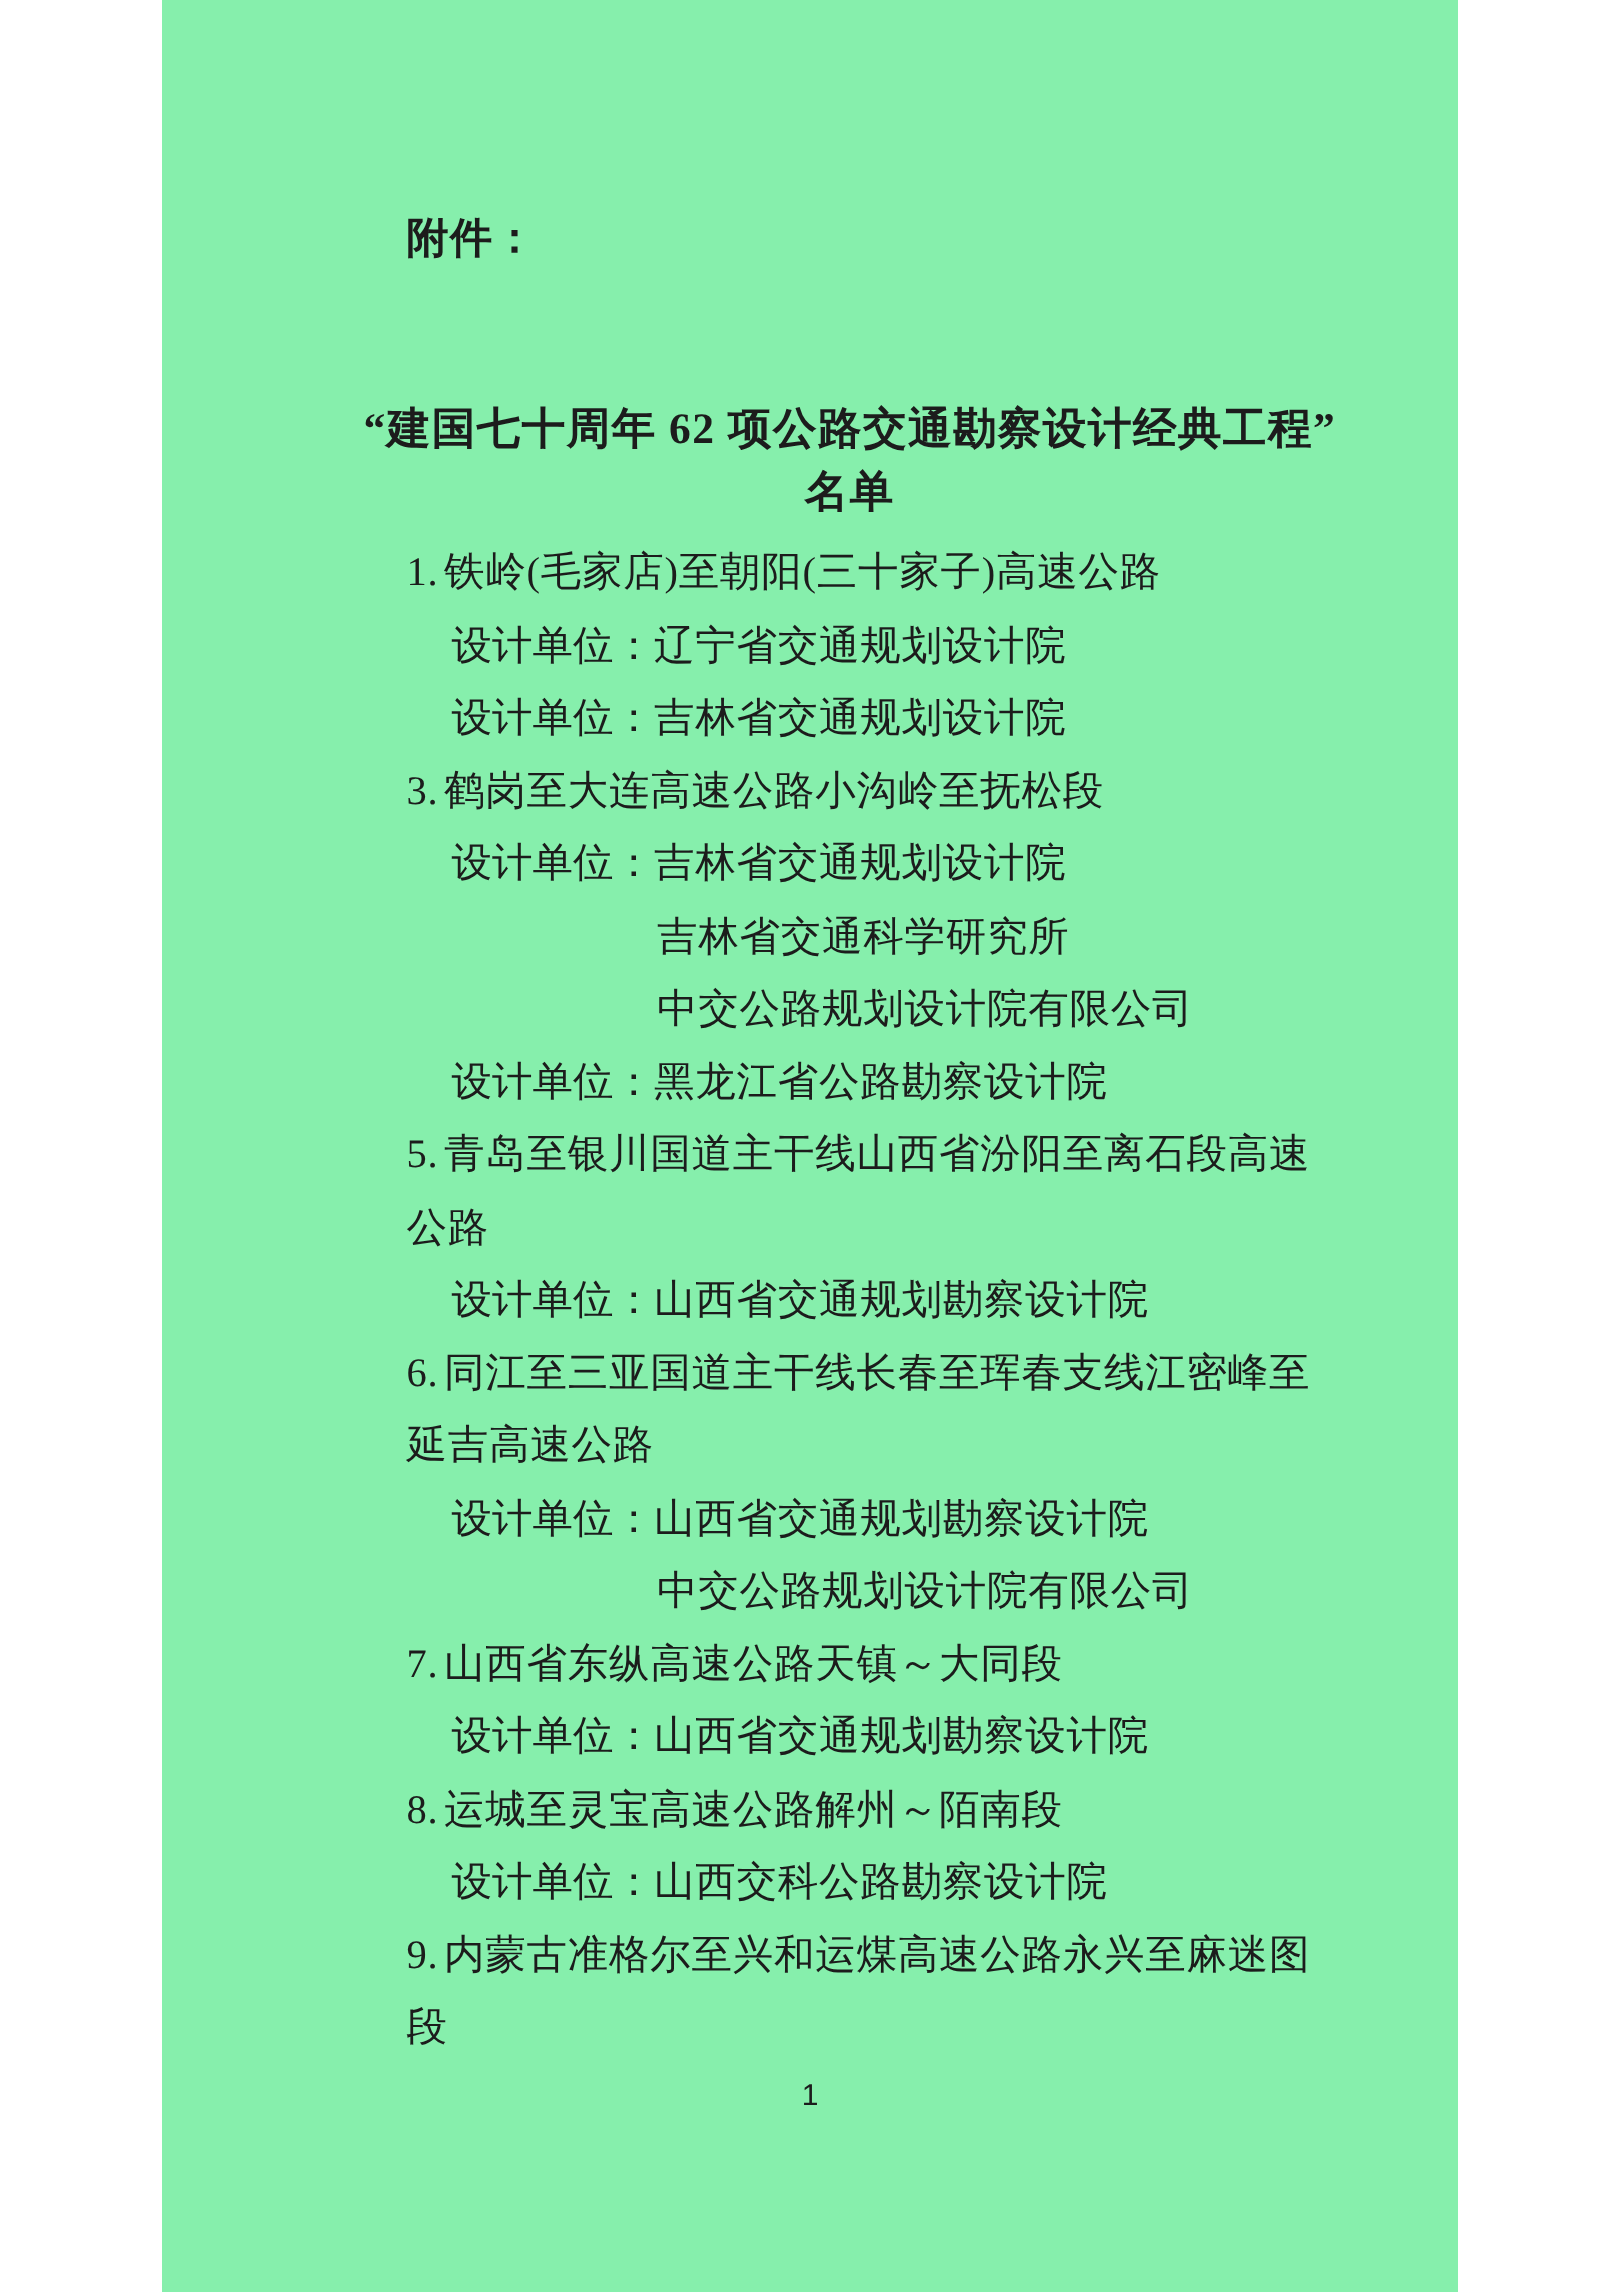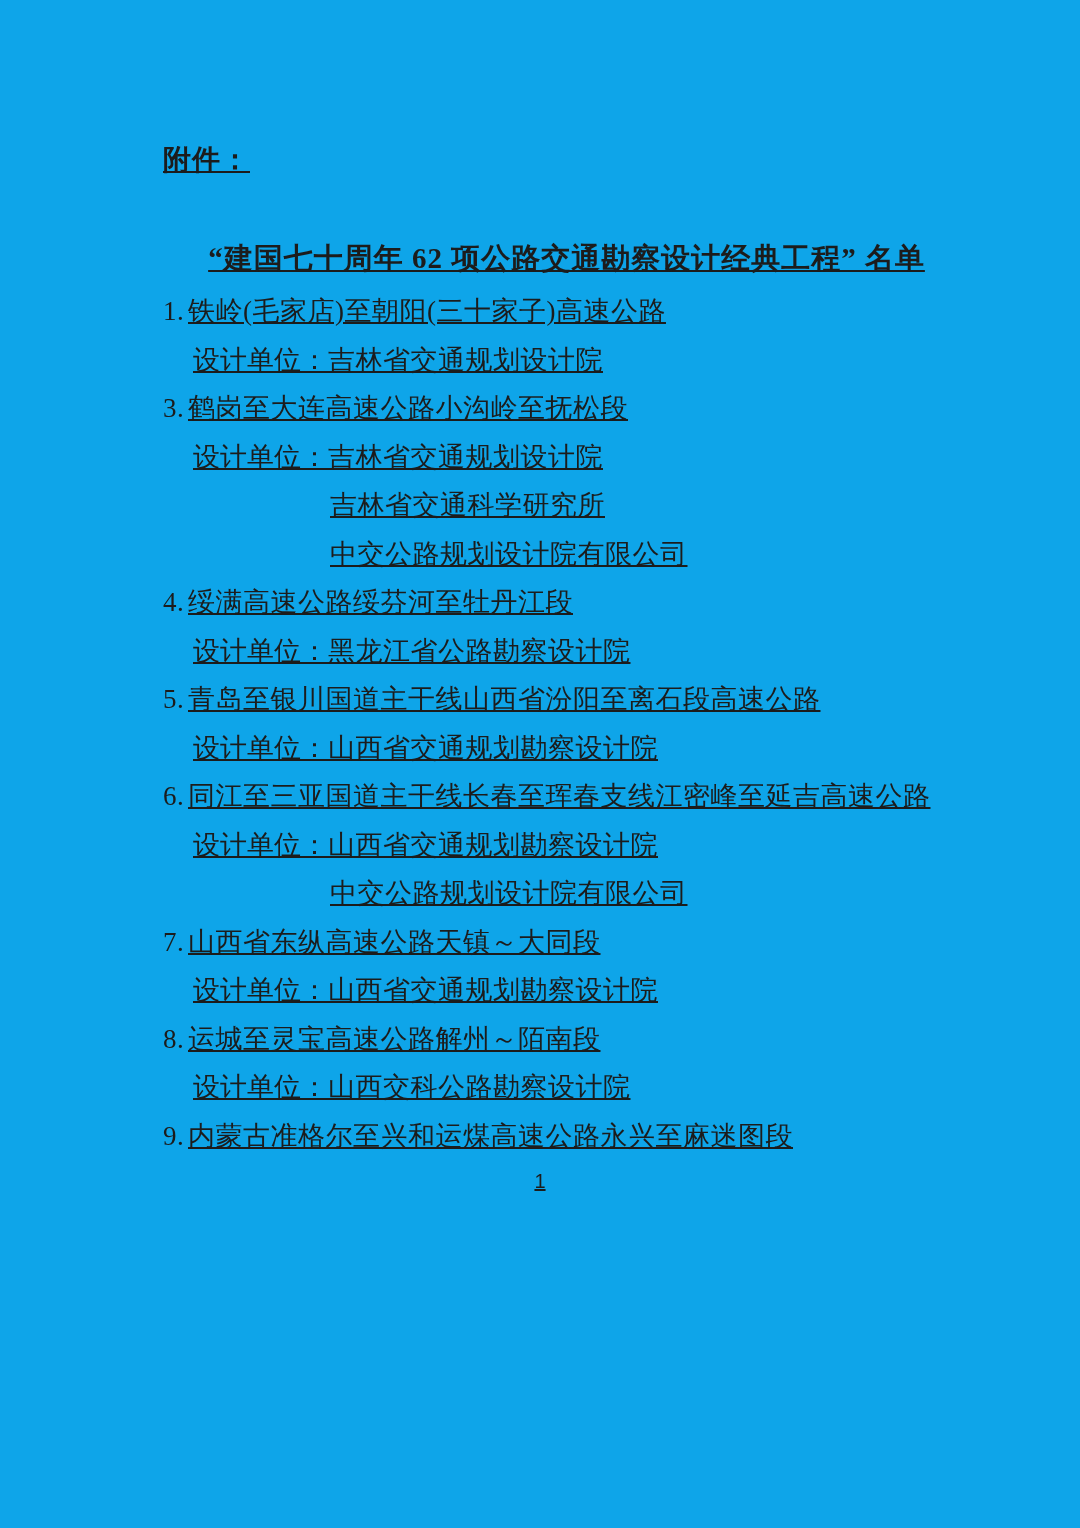--- a/index.html
+++ b/index.html
@@ -1,36 +1,35 @@
 <!DOCTYPE html>
 <html><head>
 <meta charset="utf-8">
 <style>
   * { margin: 0; padding: 0; box-sizing: border-box; }
   html, body { background: #ffffff; }
   .page {
     position: relative;
-    width: 1080px;
+    width: 864px;
     height: 1528px;
     margin: 0 auto;
-    background: #0ea5e9;
+    background: #86efac;
     color: #1c1c1c;
     font-family: "Liberation Serif", "DejaVu Serif", serif;
     padding: 139px 80px 0 163px;
     overflow: hidden;
-    text-decoration: underline;
   }
   .attachment {
     font-size: 28px;
     font-weight: bold;
     line-height: 42px;
     letter-spacing: 1px;
   }
   .doc-title {
-    margin-top: 56px;
+    margin-top: 84px;
     font-size: 29px;
     font-weight: bold;
     line-height: 42px;
     text-align: center;
     letter-spacing: 1px;
     margin-left: -30px; 
   }
   .section-heading {
     margin-top: 37px;
     font-size: 27px;
@@ -68,35 +67,35 @@
 
   <div class="attachment">附件：</div>
 
   <div class="doc-title">“建国七十周年 62 项公路交通勘察设计经典工程” 名单</div>
 
 
   <div class="project-list">
 
     <div class="project">
       <div class="project-title"><span class="num">1.</span><span>铁岭(毛家店)至朝阳(三十家子)高速公路</span></div>
+      <div class="designer-row"><span class="designer-label">设计单位：</span><span>辽宁省交通规划设计院</span></div>
     </div>
 
     <div class="project">
       <div class="designer-row"><span class="designer-label">设计单位：</span><span>吉林省交通规划设计院</span></div>
     </div>
 
     <div class="project">
       <div class="project-title"><span class="num">3.</span><span>鹤岗至大连高速公路小沟岭至抚松段</span></div>
       <div class="designer-row"><span class="designer-label">设计单位：</span><span>吉林省交通规划设计院</span></div>
       <div class="designer-row cont"><span>吉林省交通科学研究所</span></div>
       <div class="designer-row cont"><span>中交公路规划设计院有限公司</span></div>
     </div>
 
     <div class="project">
-      <div class="project-title"><span class="num">4.</span><span>绥满高速公路绥芬河至牡丹江段</span></div>
       <div class="designer-row"><span class="designer-label">设计单位：</span><span>黑龙江省公路勘察设计院</span></div>
     </div>
 
     <div class="project">
       <div class="project-title"><span class="num">5.</span><span>青岛至银川国道主干线山西省汾阳至离石段高速公路</span></div>
       <div class="designer-row"><span class="designer-label">设计单位：</span><span>山西省交通规划勘察设计院</span></div>
     </div>
 
     <div class="project">
       <div class="project-title"><span class="num">6.</span><span>同江至三亚国道主干线长春至珲春支线江密峰至延吉高速公路</span></div>

